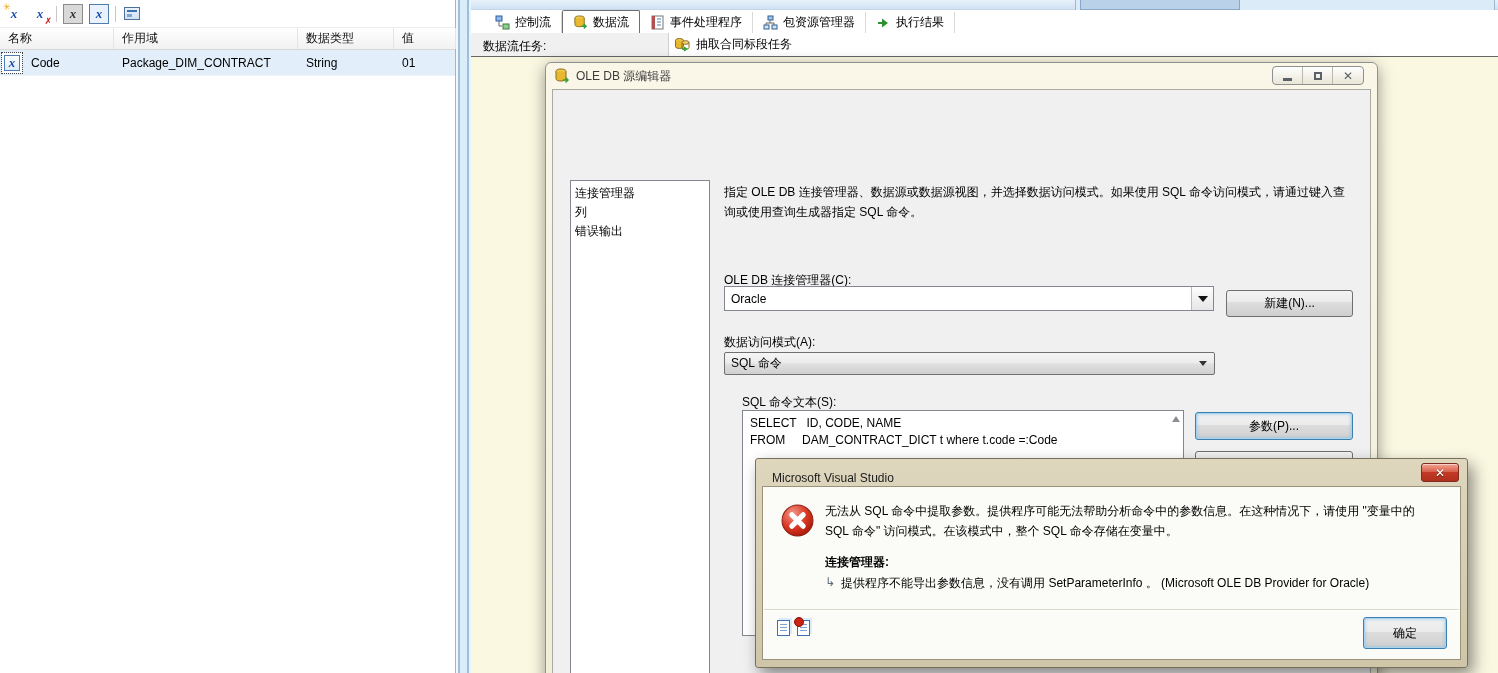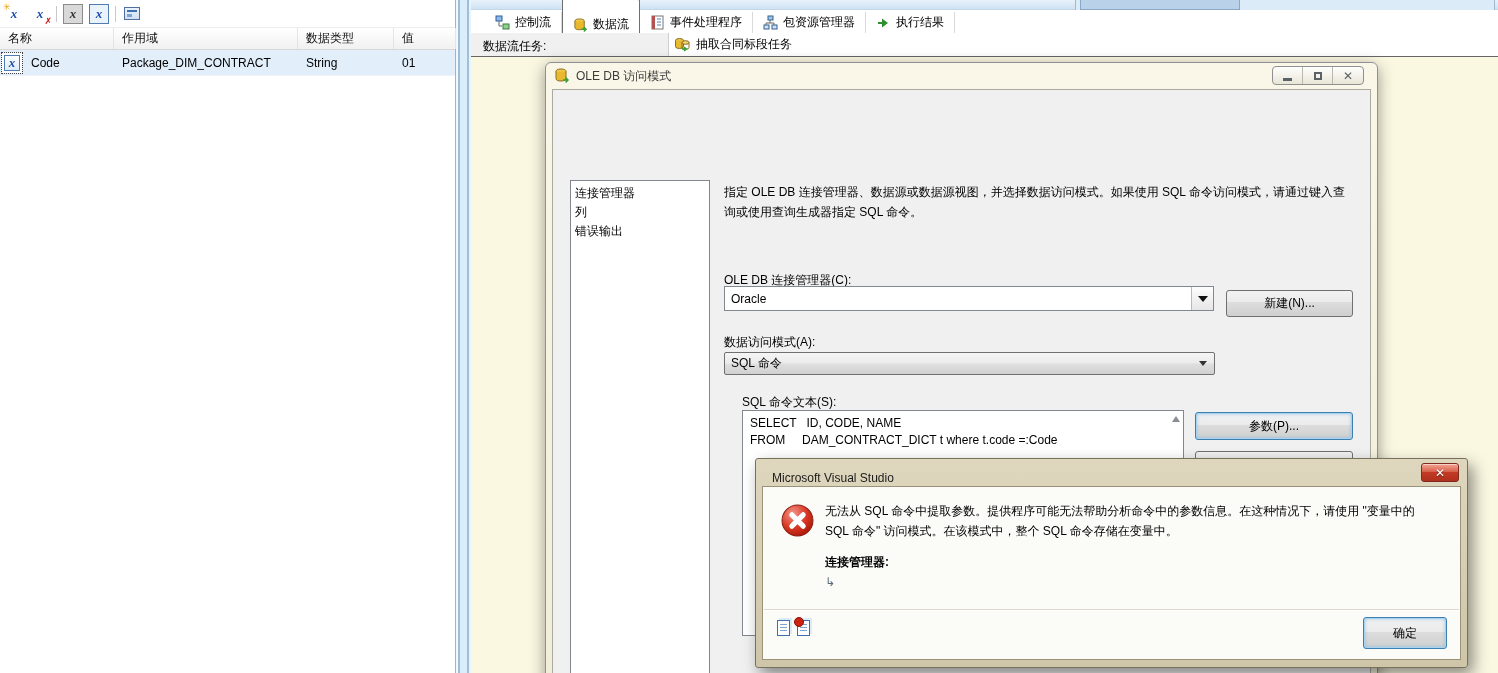--- a/index.html
+++ b/index.html
@@ -41,21 +41,21 @@
   .row-ico { width:16px; height:16px; border:1px solid #4f7cb1; background:linear-gradient(#ffffff,#dcebf9); display:flex; align-items:center; justify-content:center; }
 
   
   .designer-edge { position:absolute; left:456px; top:0; width:15px; height:673px;
     background:linear-gradient(90deg,#f4f8fc 0 2px,#9dbfdc 2px 4px,#dcedfa 4px 11px,#9dbfdc 11px 13px,#eaf3fb 13px); }
 
   
   .main { position:absolute; left:471px; top:10px; right:0; bottom:0; background:#fbf8e2; }
   .tabbar { position:absolute; left:0; top:0; right:0; height:23px; background:#fff; display:flex; align-items:flex-end; padding-left:14px; }
   .tab { display:flex; align-items:center; gap:5px; height:21px; padding:0 10px; border-right:1px solid #d9d9d9; color:#000; }
-  .tab.active { border:1px solid #6e6e6e; border-bottom:none; border-radius:2px 2px 0 0; background:#fff; height:34px;align-items:flex-end; }
+  .tab.active { border:1px solid #6e6e6e; border-bottom:none; border-radius:2px 2px 0 0; background:#fff; height:23px; }
   .tab svg { flex:0 0 auto; }
   .taskbar { position:absolute; left:0; top:23px; right:0; height:24px; background:#f0f0f0; border-bottom:1px solid #666; }
   .taskbar .tlabel { position:absolute; left:12px; top:5px; }
   .taskbar .tfield { position:absolute; left:197px; top:0; right:0; bottom:0; background:#fff; border-left:1px solid #cfcfcf;
     display:flex; align-items:center; gap:6px; padding-left:5px; }
   .canvas { position:absolute; left:0; top:47px; right:0; bottom:0; background:#fbf8e2; }
 
   
   .src-dlg { position:absolute; left:545px; top:62px; width:833px; height:640px; z-index:5;
     background:linear-gradient(#faf7e8,#f1edd8); border:1px solid #8f9091; border-radius:6px 6px 0 0;
@@ -231,21 +231,21 @@
     <div class="canvas"></div>
   </div>
 
   <div class="src-dlg">
     <div class="src-title">
       <svg width="16" height="16" viewBox="0 0 16 16">
         <ellipse cx="7" cy="3.5" rx="5" ry="2.5" fill="#f2c84b" stroke="#8a6d1f"></ellipse>
         <path d="M2 3.5 v7 a5 2.5 0 0 0 10 0 V3.5" fill="#e8b82e" stroke="#8a6d1f"></path>
         <path d="M9 12 h5 m-2.5 -2.5 l2.5 2.5 -2.5 2.5" stroke="#3a9e3a" stroke-width="1.5" fill="none"></path>
       </svg>
-      <span>OLE DB 访问模式</span>
+      <span>OLE DB 源编辑器</span>
       <div class="winbtns">
         <div class="winbtn">
             <span class="glyph-min"></span>
           </div>
         <div class="winbtn">
             <span class="glyph-max"></span>
           </div>
         <div class="winbtn">
             <span class="glyph-close">✕</span>
           </div>
@@ -303,20 +303,21 @@
             <stop offset="1" stop-color="#a91504"></stop>
           </radialGradient>
         </defs>
         <circle cx="16" cy="16" r="15" fill="url(#eg)" stroke="#8f2015" stroke-width="1"></circle>
         <path d="M10.5 10.5 L21.5 21.5 M21.5 10.5 L10.5 21.5" stroke="#fff" stroke-width="5" stroke-linecap="round"></path>
       </svg>
       <div class="err-msg">无法从 SQL 命令中提取参数。提供程序可能无法帮助分析命令中的参数信息。在这种情况下，请使用 "变量中的 SQL 命令" 访问模式。在该模式中，整个 SQL 命令存储在变量中。</div>
       <div class="err-info-label">连接管理器:</div>
       <div class="err-detail">
         <span class="hook-arrow">↳</span>
+        <span>提供程序不能导出参数信息，没有调用 SetParameterInfo 。 (Microsoft OLE DB Provider for Oracle)</span>
       </div>
       <div class="err-sep"></div>
       <div class="err-footer-icons">
         <span class="doc-ico"></span>
         <span class="doc-ico badge-red"></span>
       </div>
       <div class="btn focused btn-ok">确定</div>
     </div>
   </div>
 

